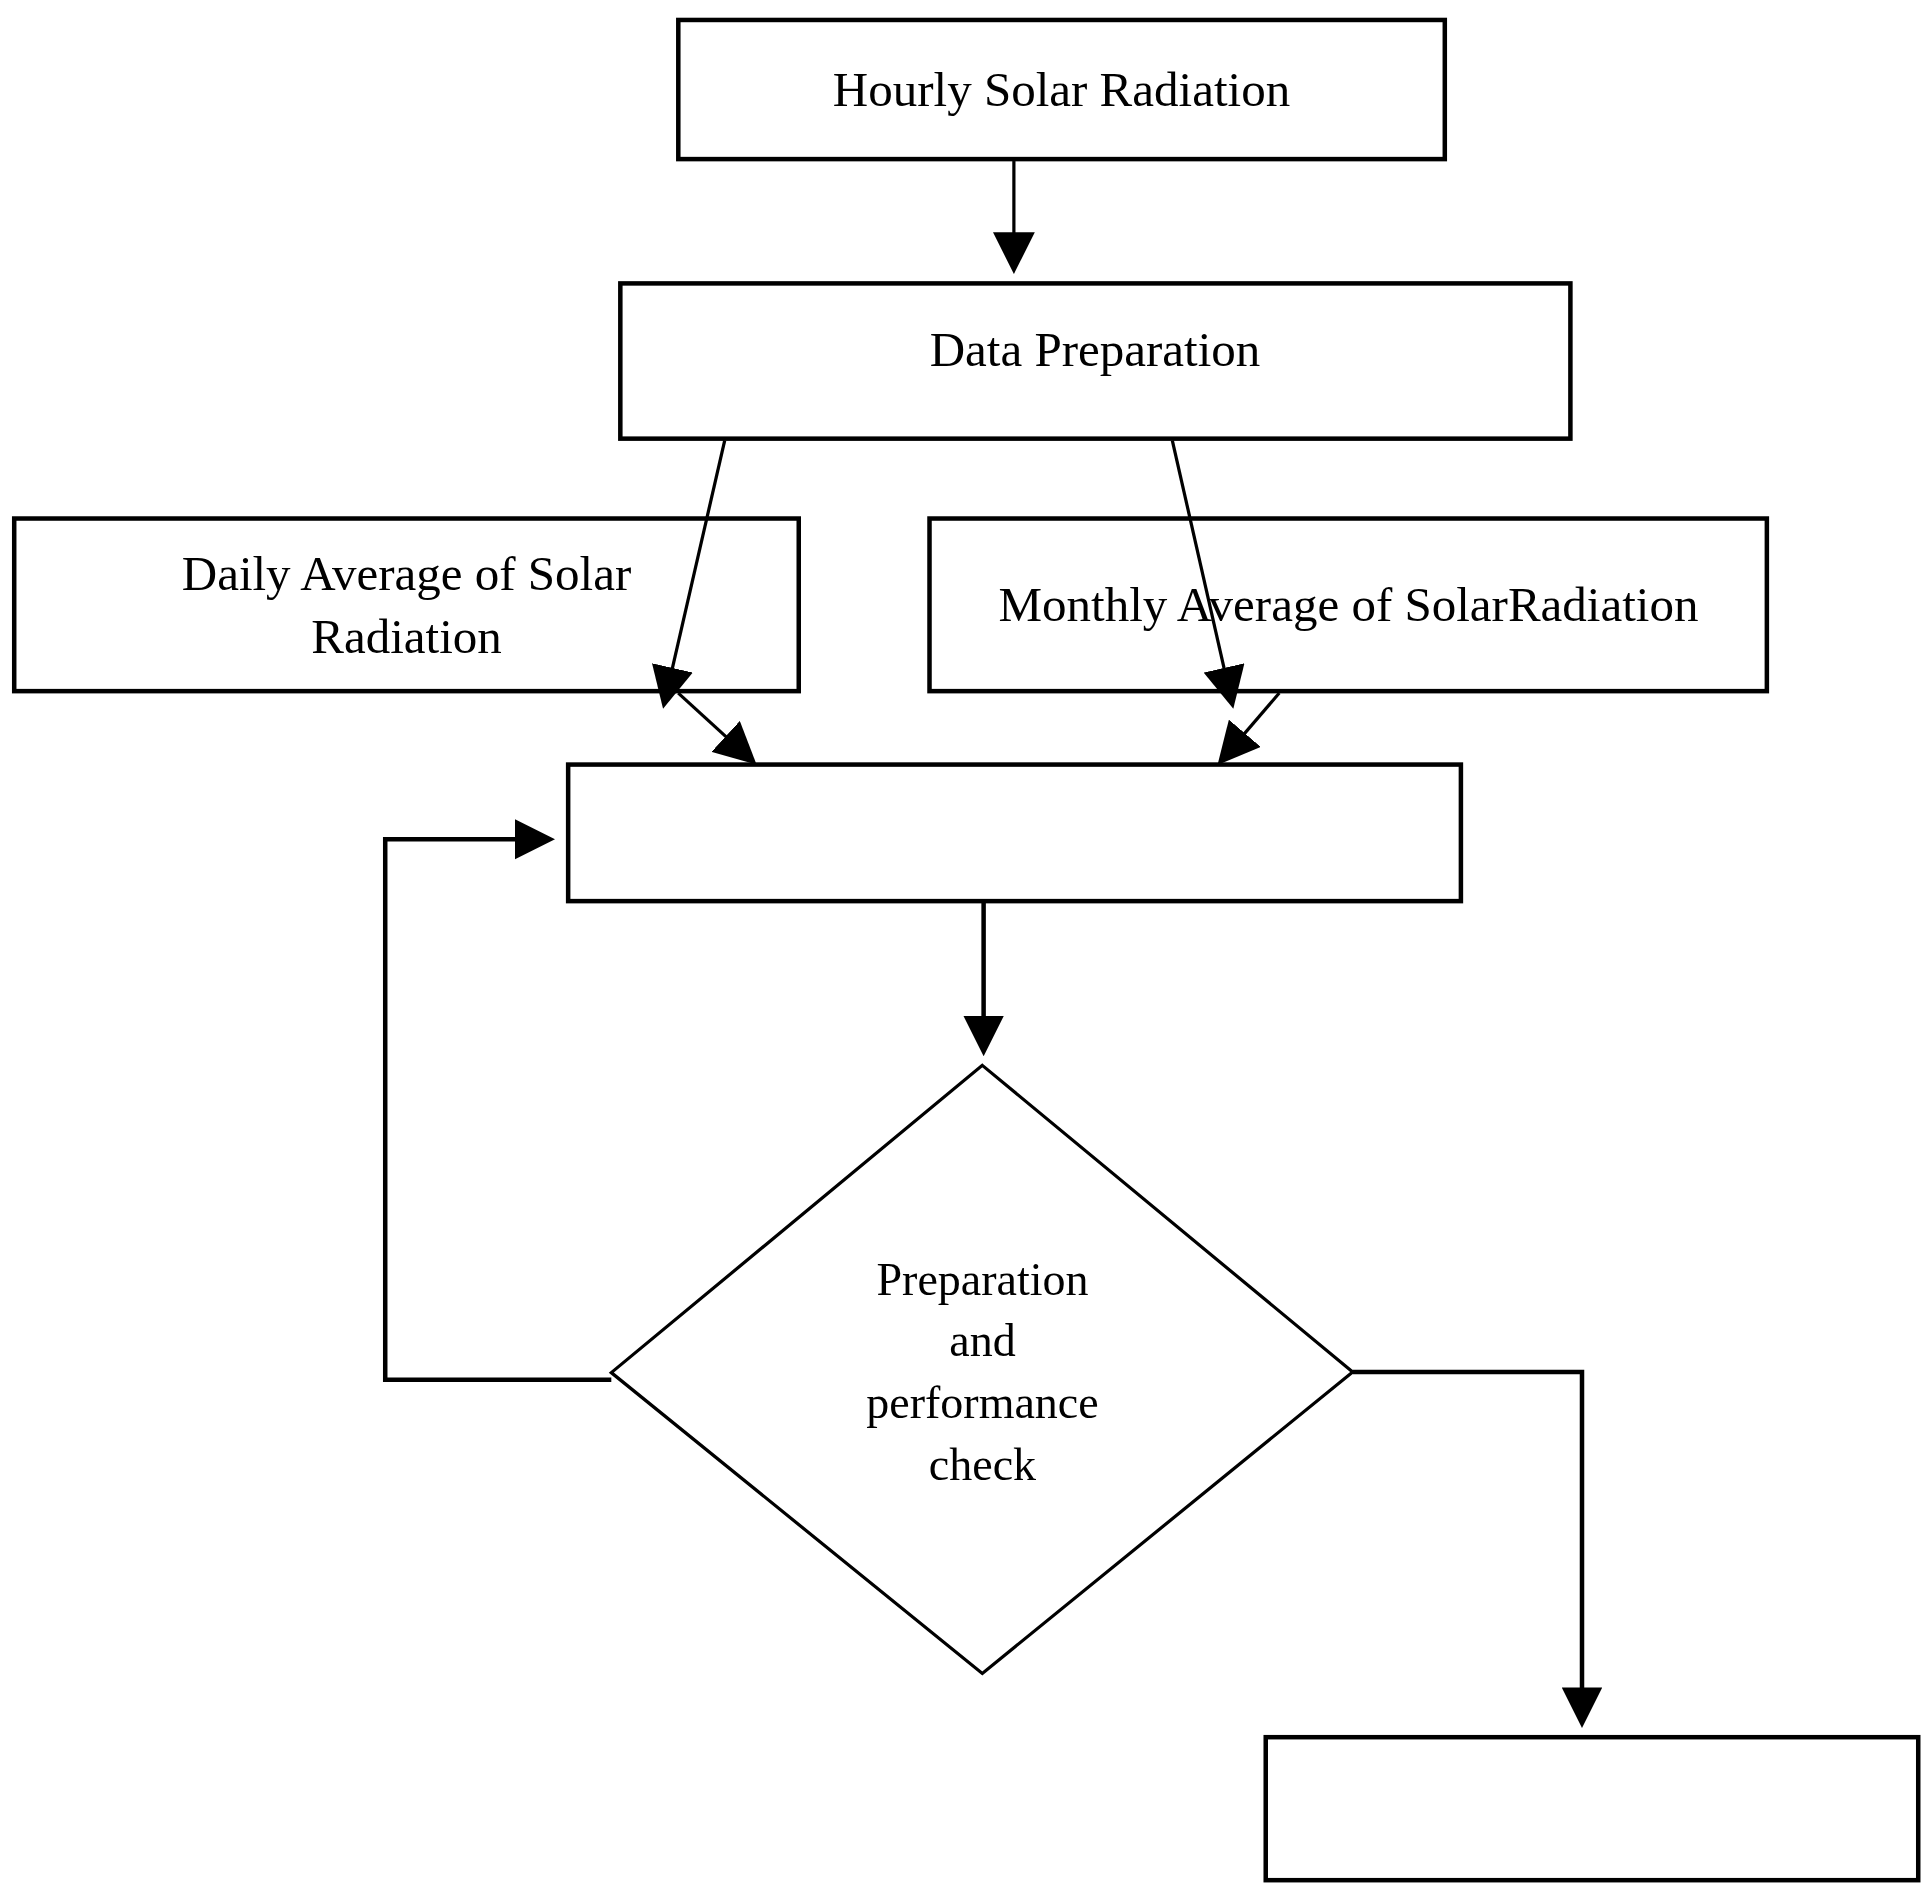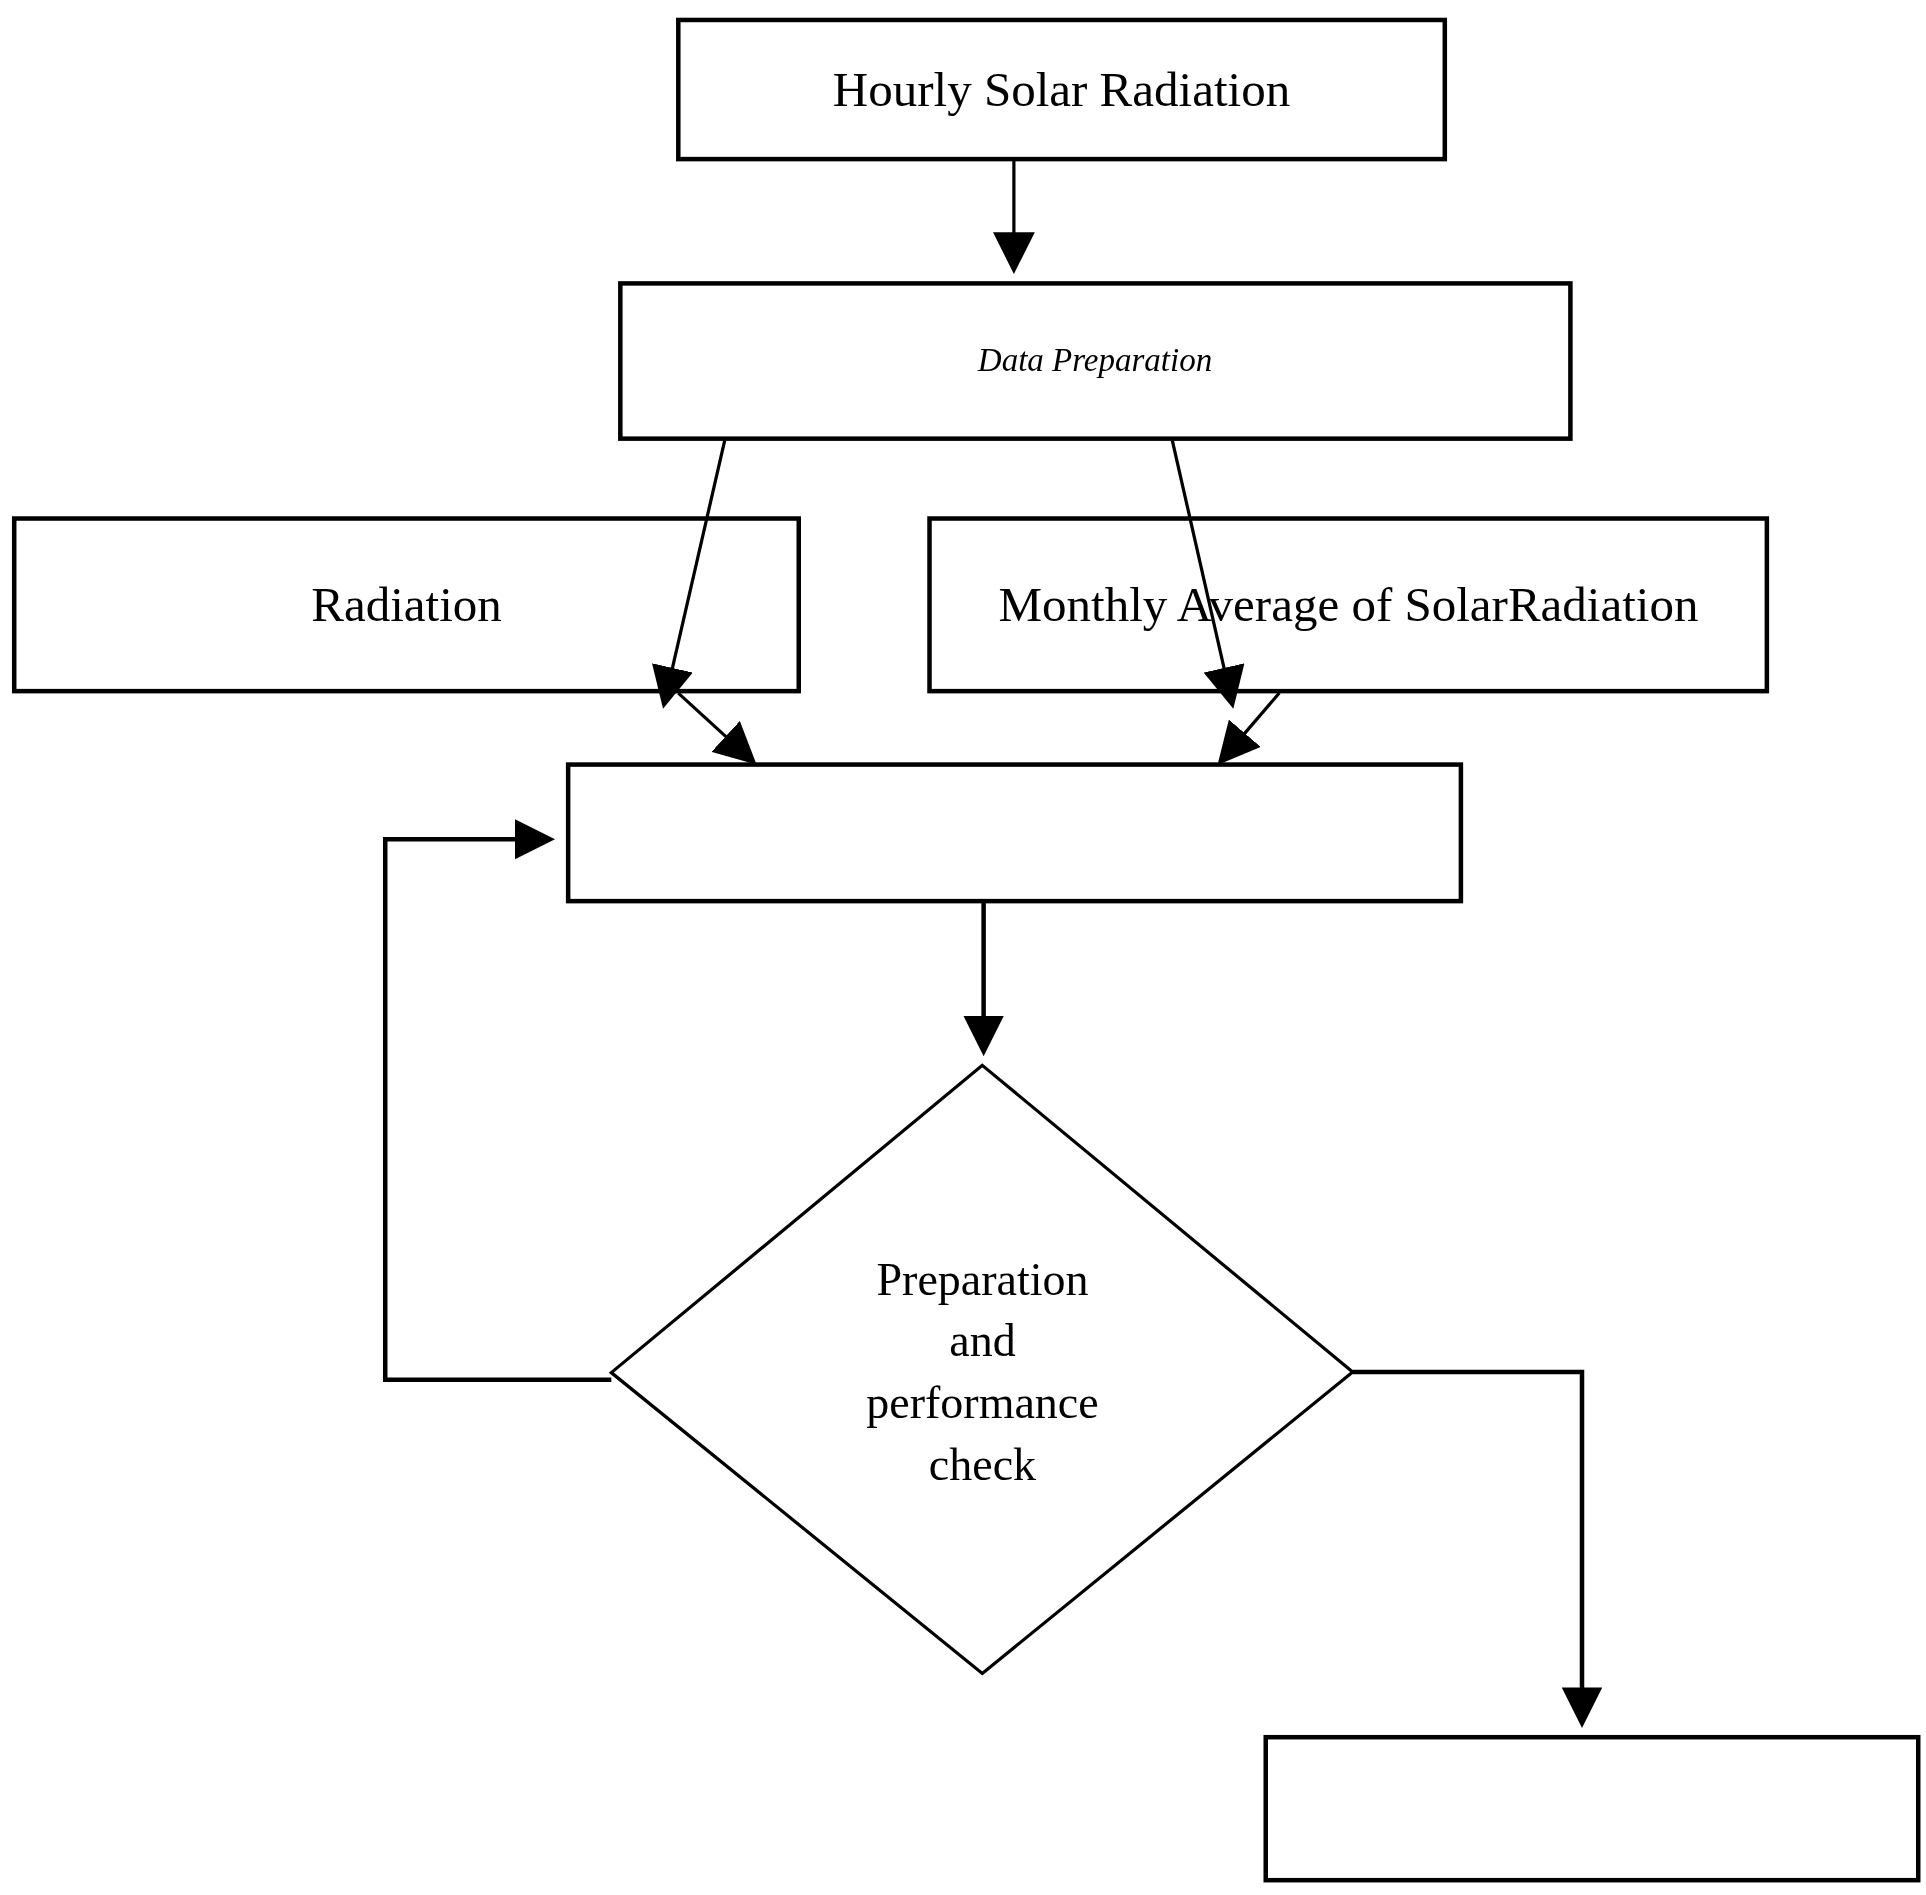--- a/index.html
+++ b/index.html
@@ -110,25 +110,26 @@
 
     <g>
       <path d="M 2100 2130 L 2456 2130 L 2456 2673" fill="none" stroke="#000000" stroke-width="7" marker-end="url(#arrowhead)"></path>
     </g>
   </svg>
 
   <div class="node-label" style="left:678px; top:20px; width:767px; height:139px; font-size:49px;">
     <span>Hourly Solar Radiation</span>
   </div>
 
-  <div class="node-label" style="left:620px; top:283px; width:950px; height:155px; font-size:33px;font-style:italic;">
+  <div class="node-label" style="left:620px; top:272px; width:950px; height:155px; font-size:49px;">
     <span>Data Preparation</span>
   </div>
 
   <div class="node-label two-line" style="left:14px; top:519px; width:785px; height:173px; font-size:49px; flex-direction:column;">
+    <span>Daily Average of Solar</span>
     <span>Radiation</span>
   </div>
 
   <div class="node-label two-line" style="left:930px; top:519px; width:837px; height:173px; font-size:49px; ">
     <span>Monthly Average of Solar</span>
     <span>Radiation</span>
   </div>
 
 
   <div class="diamond-label" style="left:725px; top:1198px; width:515px; height:348px; font-size:46px;">

